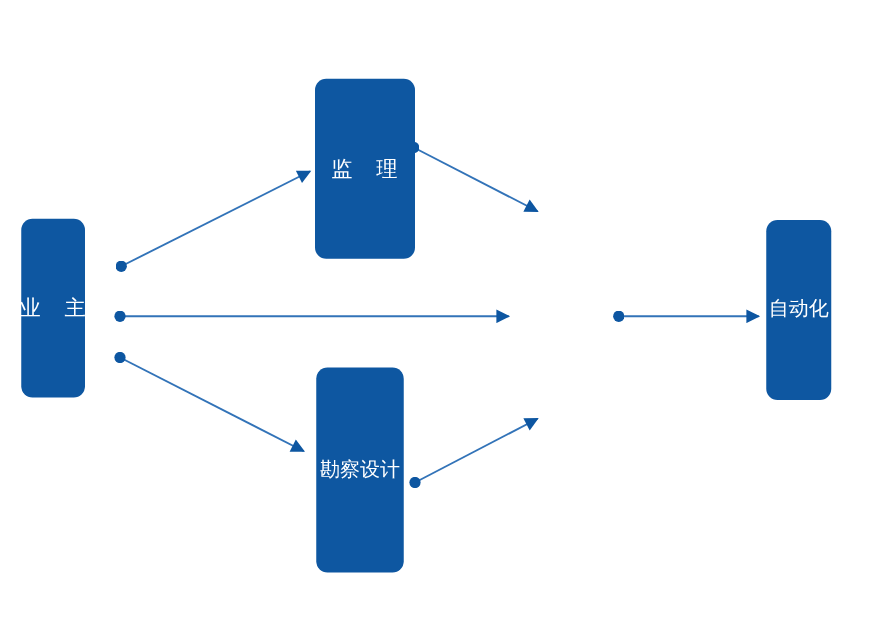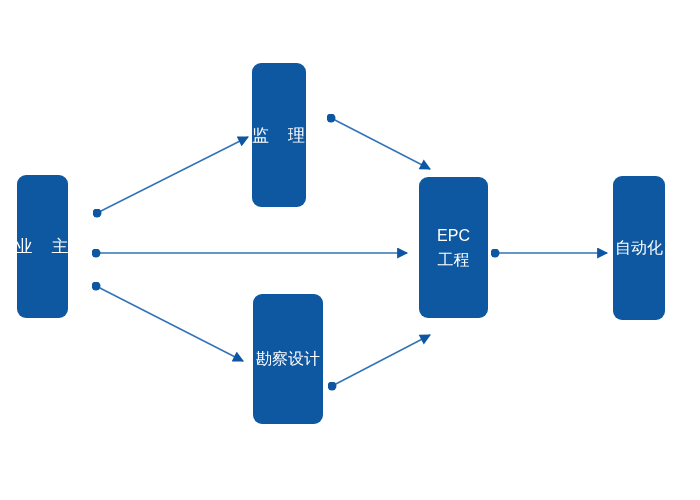--- a/index.html
+++ b/index.html
@@ -84,30 +84,26 @@
     <line class="edge" x1="96" y1="286" x2="243" y2="361" marker-start="url(#dot)" marker-end="url(#arrow)"></line>
     <line class="edge" x1="331" y1="118" x2="430" y2="169" marker-start="url(#dot)" marker-end="url(#arrow)"></line>
     <line class="edge" x1="332" y1="386" x2="430" y2="335" marker-start="url(#dot)" marker-end="url(#arrow)"></line>
     <line class="edge" x1="495" y1="253" x2="607" y2="253" marker-start="url(#dot)" marker-end="url(#arrow)"></line>
   </svg>
 
   <div class="node" style="left:17px; top:175px; width:51px; height:143px;">
     <span class="label-single">业　主</span>
   </div>
 
-  <div class="node" style="left:252px; top:63px; width:54px; height:144px;">
+  <div class="node" style="left:252px; top:63px; width:80px; height:144px;">
     <span class="label-single">监　理</span>
   </div>
 
-  <div class="node node-survey" style="left:253px; top:294px; width:70px; height:130px;">
+  <div class="node node-survey" style="left:253px; top:294px; width:70px; height:164px;">
     <span class="label-single">勘察设计</span>
   </div>
 
-  <div class="node" style="left:419px; top:177px; width:69px; height:141px;">
-    <span class="label-line">EPC</span>
-    <span class="label-line">工程</span>
-  </div>
 
   <div class="node" style="left:613px; top:176px; width:52px; height:144px;">
     <span class="label-line">自动化</span>
   </div>
 
 </div>
 
 </body></html>

